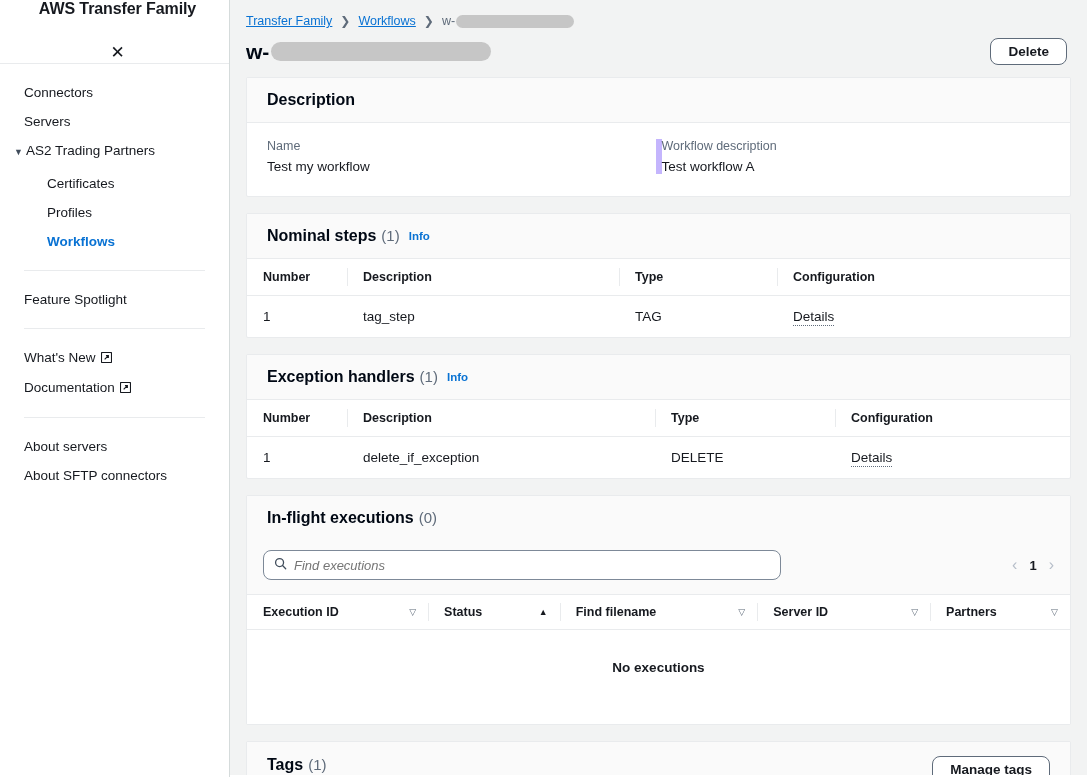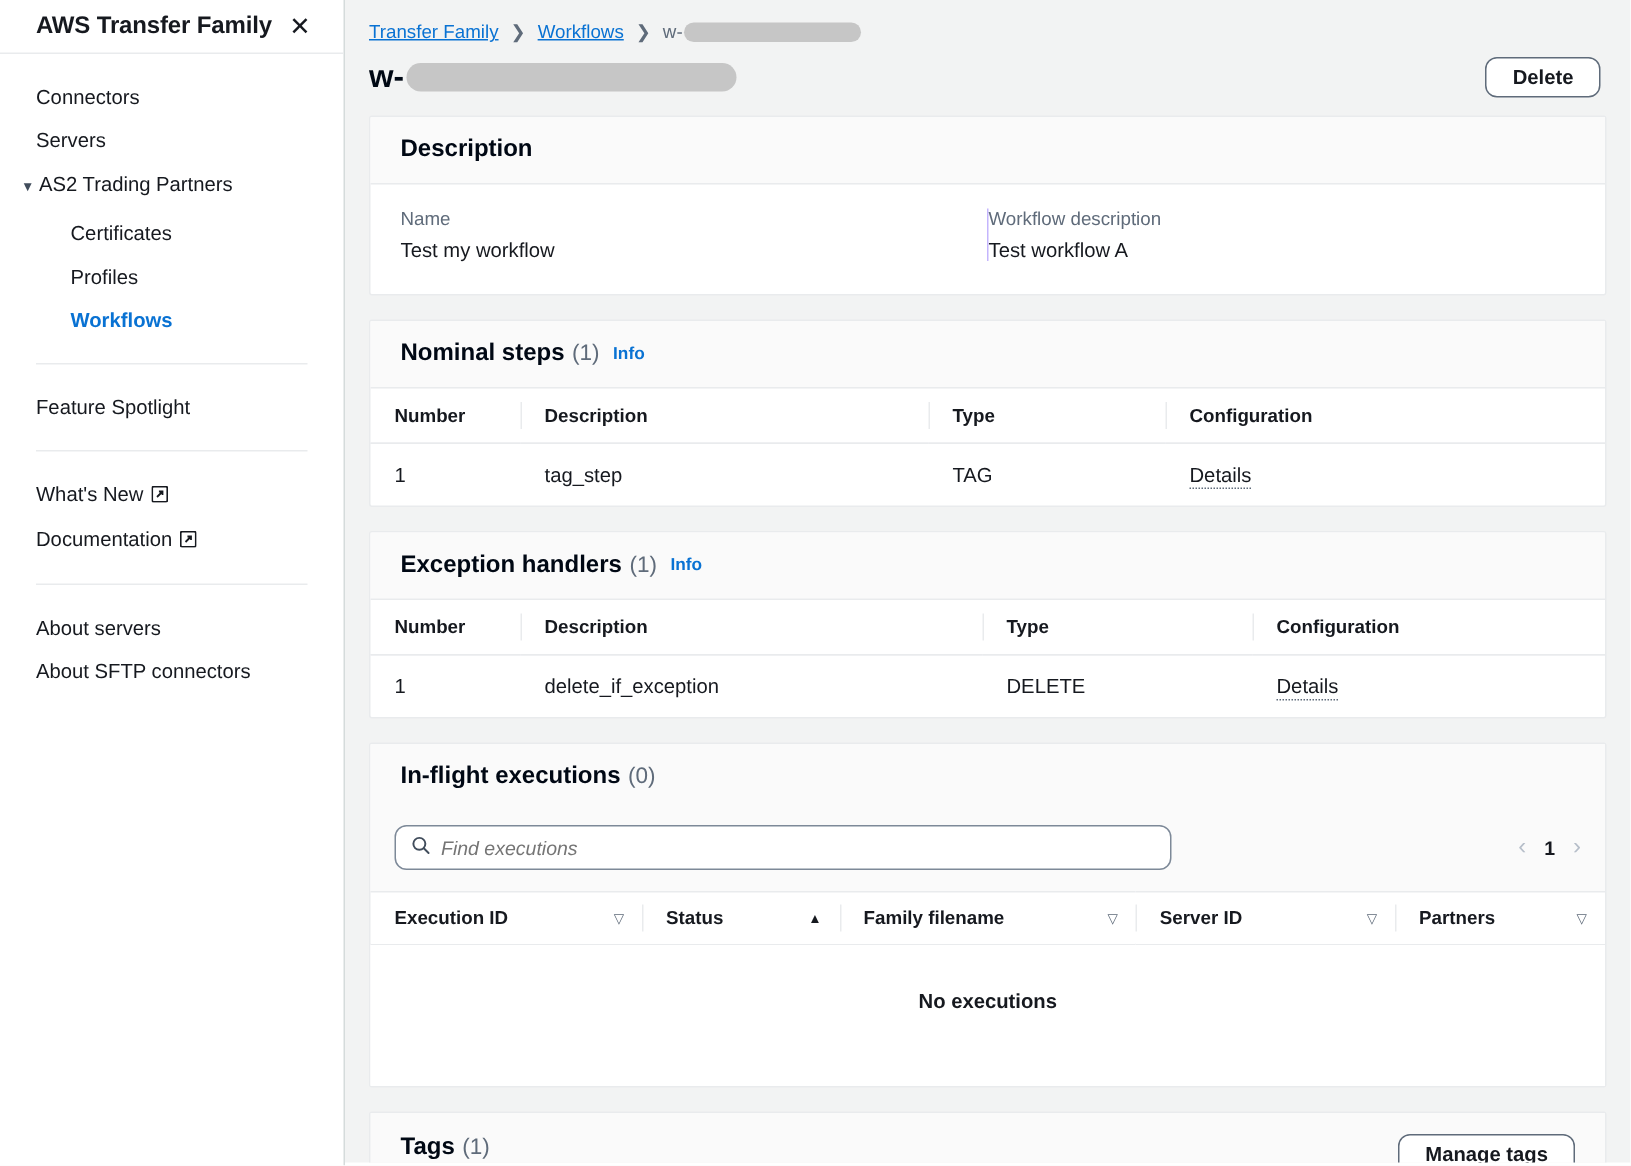--- a/index.html
+++ b/index.html
@@ -15,24 +15,25 @@
 
   
   .sidebar {
     width: 230px; height: 777px;
     background: #ffffff;
     border-right: 1px solid #d5dbdb;
     display: flex; flex-direction: column;
     flex: 0 0 230px;
   }
   .sb-header {
-    height: 36px;
+    height: 64px;
     display: flex; align-items: center; justify-content: space-between;
     padding: 0 18px 0 24px;
     border-bottom: 1px solid #e9ebed;
+    flex-direction: column;
   }
   .sb-title { font-size: 16px; font-weight: bold; color: #16191f; letter-spacing: -0.1px; }
   .sb-close {
     font-size: 17px; color: #16191f; cursor: pointer;
     line-height: 1; padding: 2px 4px; font-weight: 400;
   }
   .sb-nav { padding-top: 14px; }
   .sb-item {
     display: block; padding: 7px 24px; font-size: 13.5px;
     color: #16191f; cursor: pointer; text-decoration: none;
@@ -108,21 +109,21 @@
   }
   .panel-count { font-weight: normal; color: #5f6b7a; margin-left: 5px; font-size: 15px; }
   .info-link {
     color: #0972d3; font-size: 11.5px; font-weight: bold;
     margin-left: 9px; cursor: pointer; text-decoration: none;
     position: relative; top: -1px;
   }
 
   .desc-body { display: flex; padding: 16px 20px 22px 20px; }
   .desc-col { flex: 1 1 0; }
-  .desc-col.second { border-left: 1px solid #c4b5fd; }
+  .desc-col.second { border-left: 6px solid #c4b5fd; }
   .field-label { font-size: 12.5px; color: #5f6b7a; margin-bottom: 6px; }
   .field-value { font-size: 13.5px; color: #16191f; }
 
   table.tbl { width: 100%; border-collapse: collapse; }
   table.tbl th {
     text-align: left; font-size: 12.5px; font-weight: bold; color: #16191f;
     padding: 11px 0 11px 16px; border-bottom: 1px solid #e9ebed;
     position: relative; white-space: nowrap;
   }
   table.tbl th + th::before {
@@ -363,21 +364,21 @@
                 </div>
             </th>
             <th style="width:16%">
               <div class="th-inner">
                   <span>Status</span>
                   <span class="sort-asc">▲</span>
                 </div>
             </th>
             <th style="width:24%">
               <div class="th-inner">
-                  <span>Family filename</span>
+                  <span>Find filename</span>
                   <span class="sort-desc">▽</span>
                 </div>
             </th>
             <th style="width:21%">
               <div class="th-inner">
                   <span>Server ID</span>
                   <span class="sort-desc">▽</span>
                 </div>
             </th>
             <th style="width:17%">

